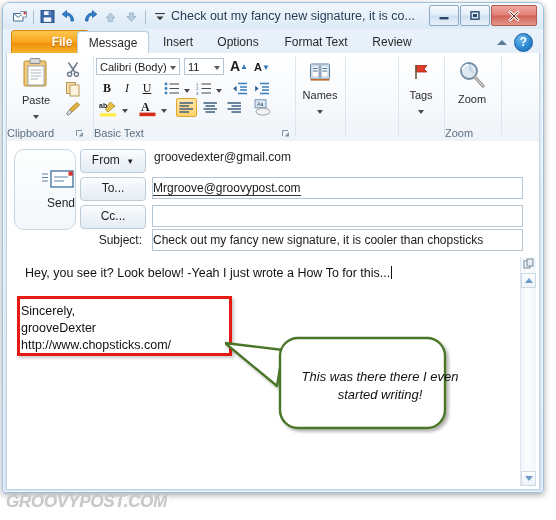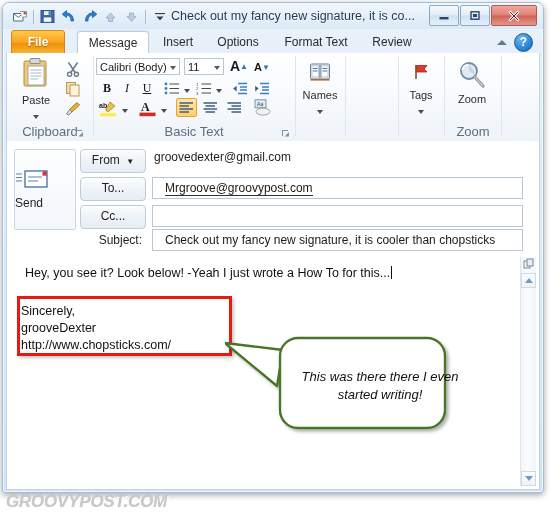--- a/index.html
+++ b/index.html
@@ -46,40 +46,41 @@
   .tabstrip{position:absolute;left:0;top:26px;width:538px;height:24px;}
   .tab{
     position:absolute;top:2px;height:22px;line-height:22px;text-align:center;
     font-size:12px;color:#2a2a2a;cursor:default;
   }
   .tab.file{
     left:8px;width:52px;top:1px;height:23px;line-height:23px;color:#fff;font-weight:bold;font-size:12px;
     background:linear-gradient(180deg,#ffc84d 0%,#f9a21b 50%,#ef8e06 52%,#f7b733 100%);
     border:1px solid #d8860b;border-radius:3px 3px 0 0;
     text-shadow:0 1px 1px rgba(140,70,0,.7);
+    padding-left:24px;
   }
   .tab.active{
     background:#ffffff;border:1px solid #b9cfe2;border-bottom:1px solid #ffffff;
     border-radius:4px 4px 0 0;box-shadow:0 -1px 2px rgba(0,0,0,.06);
   }
   .help-icons{position:absolute;right:8px;top:4px;display:flex;align-items:center;gap:7px;}
   .chev-up{width:0;height:0;border-left:5px solid transparent;border-right:5px solid transparent;border-bottom:5px solid #5d7c99;}
   .help-q{width:17px;height:17px;border-radius:50%;
      background:radial-gradient(circle at 35% 28%, #6fb9ef 0%, #2e8ad6 55%, #1c63a8 100%);
      color:#fff;font-size:12px;font-weight:bold;text-align:center;line-height:17px;
      border:1px solid #1a5c9e;}
 
   
   .ribbon{
     position:absolute;left:3px;top:50px;width:532px;height:88px;
     background:linear-gradient(180deg,#ffffff 0%,#f6f9fc 60%,#eef3f8 100%);
     border:1px solid #c3d5e5;border-top:none;
   }
   .grp{position:absolute;top:0;height:88px;}
-  .grp .glabel{position:absolute;bottom:2px;width:100%;text-align:center;font-size:13px;color:#5c6f80;}
+  .grp .glabel{position:absolute;bottom:2px;width:100%;font-size:11px;color:#5c6f80;}
   .grp-div{position:absolute;top:3px;width:1px;height:80px;background:#dde6ee;}
   .launcher{position:absolute;bottom:3px;width:9px;height:9px;font-size:8px;color:#7b8fa3;line-height:9px;}
 
   
   .paste-btn{position:absolute;left:6px;top:4px;width:46px;height:62px;text-align:center;}
   .paste-lbl{font-size:11px;color:#2c2c2c;margin-top:1px;}
   .tri-d{display:inline-block;width:0;height:0;border-left:3.5px solid transparent;border-right:3.5px solid transparent;border-top:4px solid #4a4a4a;}
   .mini-btn{position:absolute;width:20px;height:19px;display:flex;align-items:center;justify-content:center;}
 
   
@@ -95,29 +96,29 @@
   .bigbtn{position:absolute;top:4px;width:44px;text-align:center;}
   .bigbtn .ico{width:28px;height:28px;margin:0 auto;border:1px solid transparent;display:flex;align-items:center;justify-content:center;}
   .bigbtn .lbl{font-size:11px;color:#2c2c2c;margin-top:2px;}
 
   
   .hdrpane{
     position:absolute;left:3px;top:138px;width:532px;height:113px;
     background:#ffffff;border:1px solid #c3d5e5;border-top:none;
   }
   .sendbtn{position:absolute;left:7px;top:8px;width:60px;height:79px;
-    border:1px solid #c8d7e4;border-radius:2px;
+    border:1px solid #c8d7e4;border-radius:10px;
     background:linear-gradient(180deg,#fdfefe 0%,#f3f7fb 100%);
-    text-align:left;}
+    text-align:right;}
   .sendbtn .lbl{font-size:12px;color:#1f1f1f;margin-top:2px;}
   .fieldbtn{position:absolute;height:22px;line-height:21px;text-align:center;font-size:12px;color:#1f1f1f;
     border:1px solid #bcccd9;border-radius:4px;
     background:linear-gradient(180deg,#fcfdfe 0%,#eef3f8 50%,#e6edf4 100%);}
   .fieldinput{position:absolute;height:22px;line-height:20px;border:1px solid #b6c6d4;background:#fff;
-    font-size:12px;color:#1a1a1a;padding-left:12px;box-sizing:border-box;overflow:hidden;white-space:nowrap;}
+    font-size:12px;color:#1a1a1a;padding-left:0;box-sizing:border-box;overflow:hidden;white-space:nowrap;}
   .recip{border-bottom:1px solid #333;}
   .fieldlabel{position:absolute;font-size:12px;color:#1f1f1f;text-align:right;}
 
   
   .bodypane{
     position:absolute;left:3px;top:251px;width:532px;height:235px;
     background:#ffffff;border:1px solid #c3d5e5;border-top:none;
   }
   .bodytext{position:absolute;left:18px;top:12px;font-size:12.5px;color:#111;white-space:nowrap;}
   .caretbar{display:inline-block;width:1px;height:13px;background:#111;vertical-align:-2px;margin-left:1px;}

